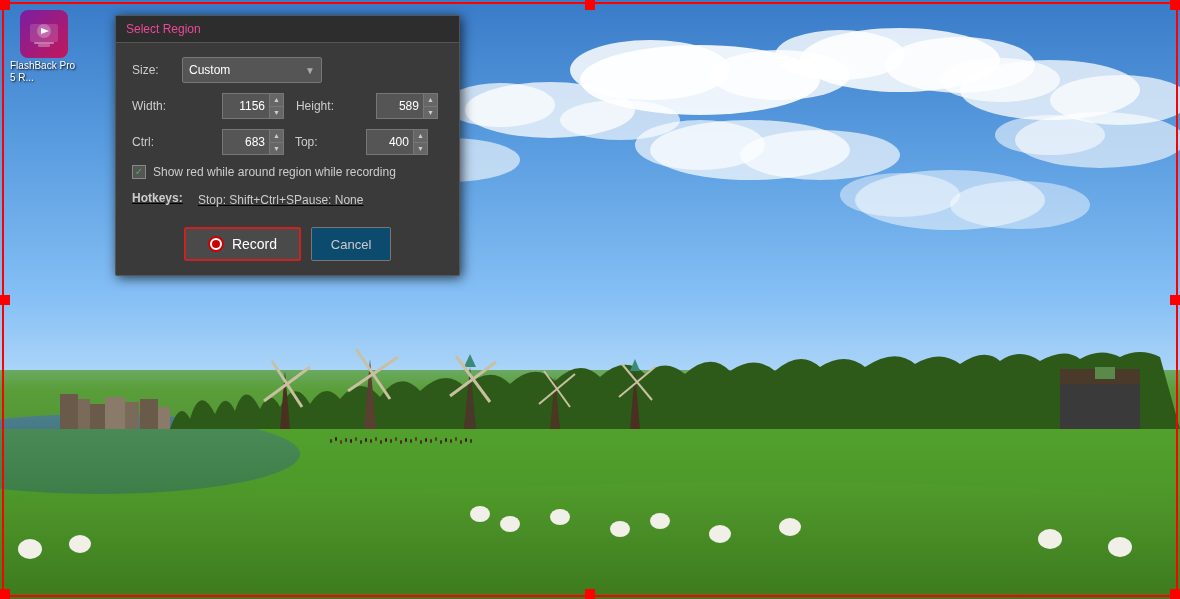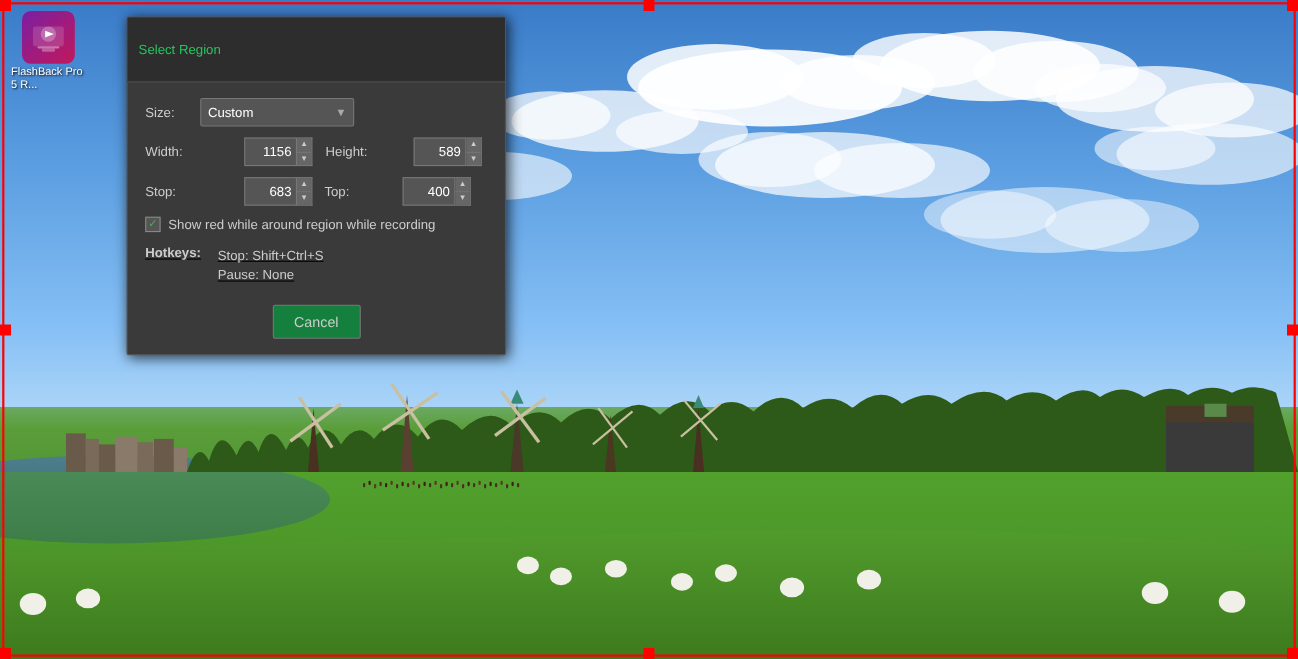--- a/index.html
+++ b/index.html
@@ -100,23 +100,23 @@
       left: 115px;
       width: 345px;
       background: #3a3a3a;
       border: 1px solid #555;
       box-shadow: 2px 2px 12px rgba(0,0,0,0.7);
       z-index: 20;
       border-radius: 2px;
     }
     .dialog-titlebar {
       background: #2d2d2d;
-      padding: 22px 10px;
-      font-size: 12px;
-      color: #22c55e;
+      padding: 6px 10px;
+      font-size: 12px;
+      color: #ec4899;
       border-bottom: 1px solid #555;
     }
     .dialog-body {
       padding: 14px 16px;
     }
 
     
     .form-row {
       display: flex;
       align-items: center;
@@ -226,21 +226,21 @@
     }
     .hotkeys-key {
       color: #ccc;
       font-size: 12px;
       font-weight: bold;
       min-width: 60px;
       margin-right: 6px;
     }
     .hotkeys-values {
       display: flex;
-      flex-direction: column;
+      flex-direction: row;
     }
     .hotkeys-value {
       color: #ccc;
       font-size: 12px;
       line-height: 1.5;
     }
 
     
     .buttons-row {
       display: flex;
@@ -272,21 +272,21 @@
       flex-shrink: 0;
     }
     .record-dot::after {
       content: '';
       position: absolute;
       inset: 2px;
       background: #cc0000;
       border-radius: 50%;
     }
     .btn-cancel {
-      background: #15803d;
+      background: #0c4a6e;
       border: 1px solid #777;
       color: #ccc;
       font-size: 13px;
       padding: 7px 18px;
       cursor: pointer;
       border-radius: 2px;
       min-width: 80px;
     }
 
     
@@ -508,21 +508,21 @@
       <div class="num-input-group">
         <input class="num-input" type="text" value="589" style="">
         <div class="num-spin">
           <button class="num-spin-up">▲</button>
           <button class="num-spin-down">▼</button>
         </div>
       </div>
     </div>
 
     <div class="form-row">
-      <span class="form-label">Stop:</span>
+      <span class="form-label">Ctrl:</span>
       <div class="num-input-group">
         <input class="num-input" type="text" value="683" style="">
         <div class="num-spin">
           <button class="num-spin-up">▲</button>
           <button class="num-spin-down">▼</button>
         </div>
       </div>
       <span class="form-label" style="min-width:42px; padding-left:11px;">Top:</span>
       <div class="num-input-group">
         <input class="num-input" type="text" value="400" style="">
@@ -544,17 +544,21 @@
       <div class="hotkeys-row">
         <span class="hotkeys-key">Hotkeys:</span>
         <div class="hotkeys-values">
           <span class="hotkeys-value">Stop: Shift+Ctrl+S</span>
           <span class="hotkeys-value">Pause: None</span>
         </div>
       </div>
     </div>
 
     <div class="buttons-row">
+      <button class="btn-record">
+        <span class="record-dot"></span>
+        <span>Record</span>
+      </button>
       <button class="btn-cancel">Cancel</button>
     </div>
 
   </div>
 </div>
 
 </body></html>

